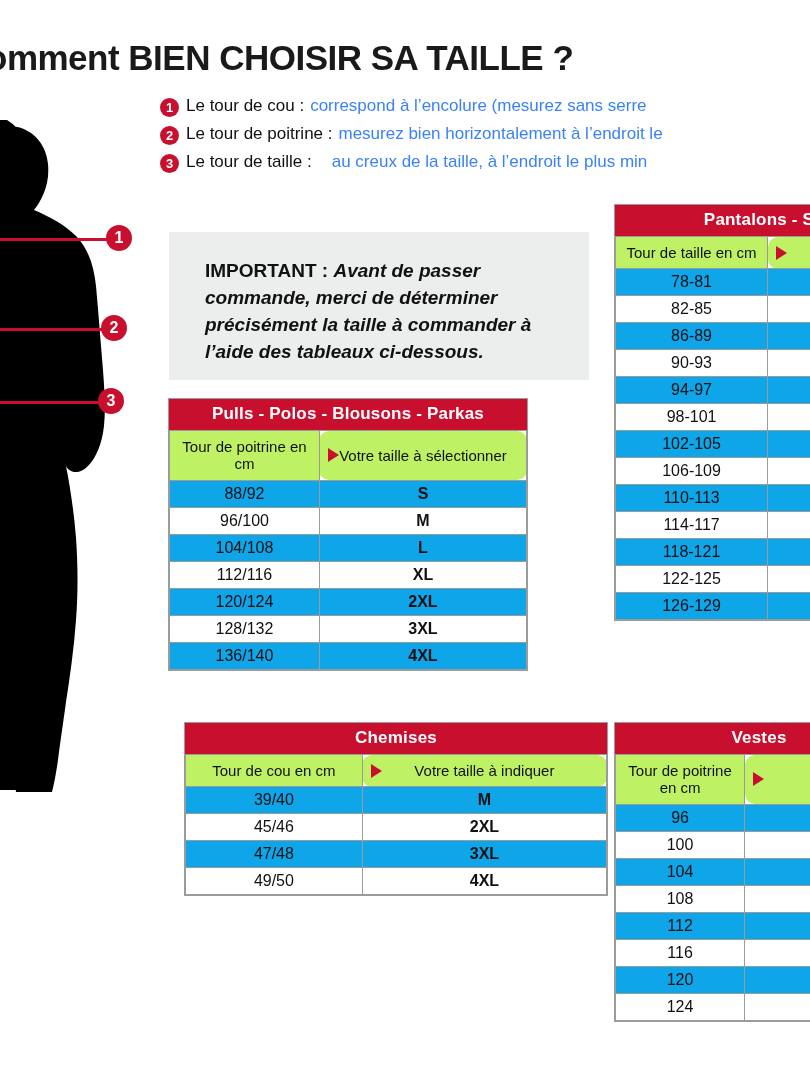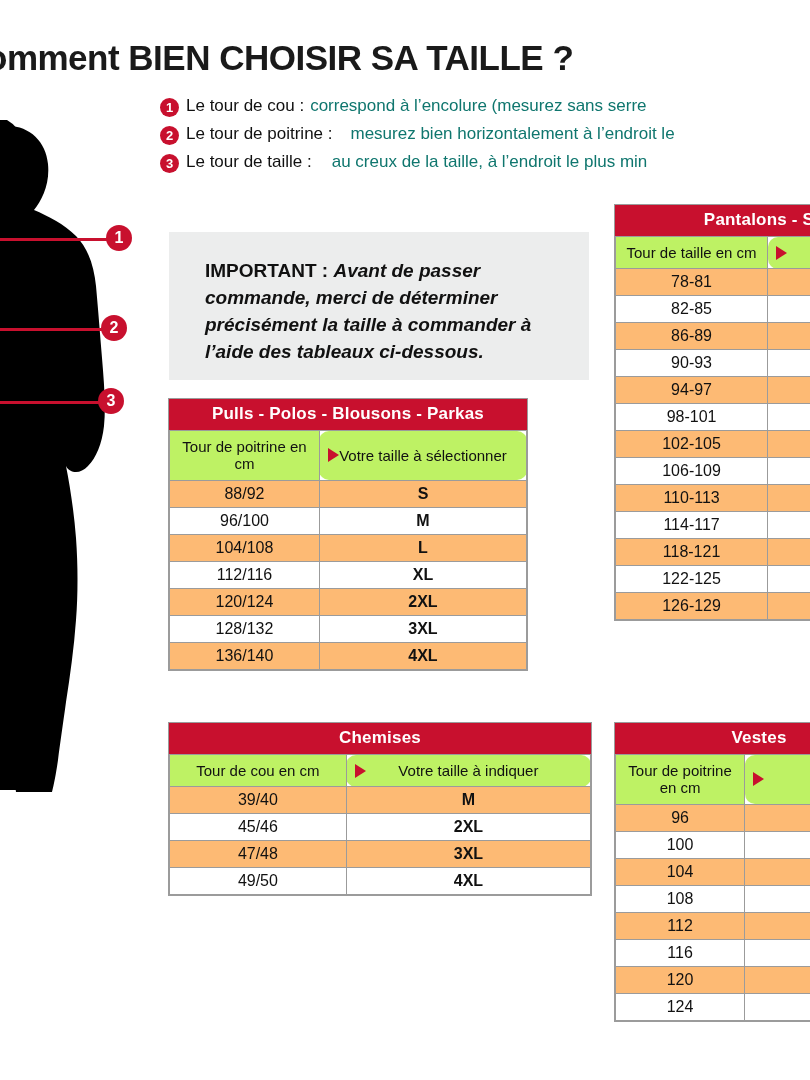--- a/index.html
+++ b/index.html
@@ -54,21 +54,21 @@
     margin-right: 7px;
     margin-top: 2px;
   }
   .legend-label {
     font-size: 17px;
     font-weight: normal;
     color: #111;
   }
   .legend-text {
     font-size: 17px;
-    color: #0f766e;
+    color: #3b82f6;
   }
 
   
   .silhouette {
     position: absolute;
     left: -70px;
     top: 120px;
     width: 260px;
     height: 690px;
   }
@@ -142,21 +142,21 @@
     padding: 4px 2px;
     color: #111;
   }
   tr.sub td {
     font-size: 15px;
     line-height: 1.15;
     padding: 7px 2px;
     background: #bef264;
   }
   tr.alt td {
-    background: #fdba74;
+    background: #0ea5e9;
   }
   td.size {
     font-weight: bold;
   }
   .arrow-cell {
     position: relative;
     border-radius: 10px;
   }
   .arrow {
     display: inline-block;
@@ -182,21 +182,21 @@
 
 <div class="legend">
   <div class="legend-row">
     <span class="num-badge">1</span>
     <span class="legend-label">Le tour de cou :</span>
     <span class="legend-text" style="margin-left:6px;">correspond à l’encolure (mesurez sans serre</span>
   </div>
   <div class="legend-row">
     <span class="num-badge">2</span>
     <span class="legend-label">Le tour de poitrine :</span>
-    <span class="legend-text" style="margin-left:18px;">mesurez bien horizontalement à l’endroit le </span>
+    <span class="legend-text" style="margin-left:6px;">mesurez bien horizontalement à l’endroit le </span>
   </div>
   <div class="legend-row">
     <span class="num-badge">3</span>
     <span class="legend-label">Le tour de taille :</span>
     <span class="legend-text" style="margin-left:20px;">au creux de la taille, à l’endroit le plus min</span>
   </div>
 </div>
 
 <div class="silhouette">
   <svg width="260" height="690" viewBox="0 0 260 690" xmlns="http://www.w3.org/2000/svg">
@@ -264,21 +264,21 @@
           <td class="size">3XL</td>
         </tr>
       <tr class="alt">
           <td>136/140</td>
           <td class="size">4XL</td>
         </tr>
     </tbody>
   </table>
 </div>
 
-<div class="tbl" style="left:168px; top:722px; width:424px;">
+<div class="tbl" style="left:184px; top:722px; width:424px;">
   <div class="tbl-head">Chemises</div>
   <table class="grid">
     <colgroup>
         <col style="width:42%">
         <col style="width:58%">
       </colgroup>
     <tbody>
       <tr class="sub">
         <td>Tour de cou en cm</td>
         <td class="arrow-cell">

